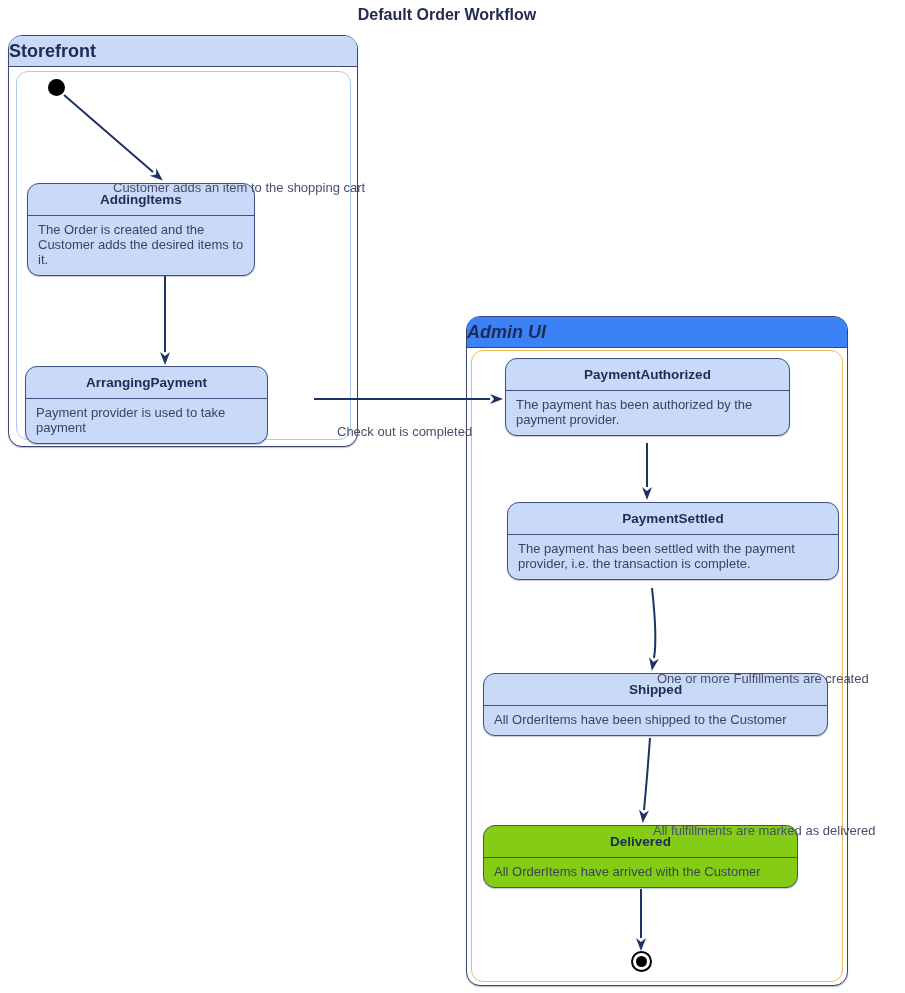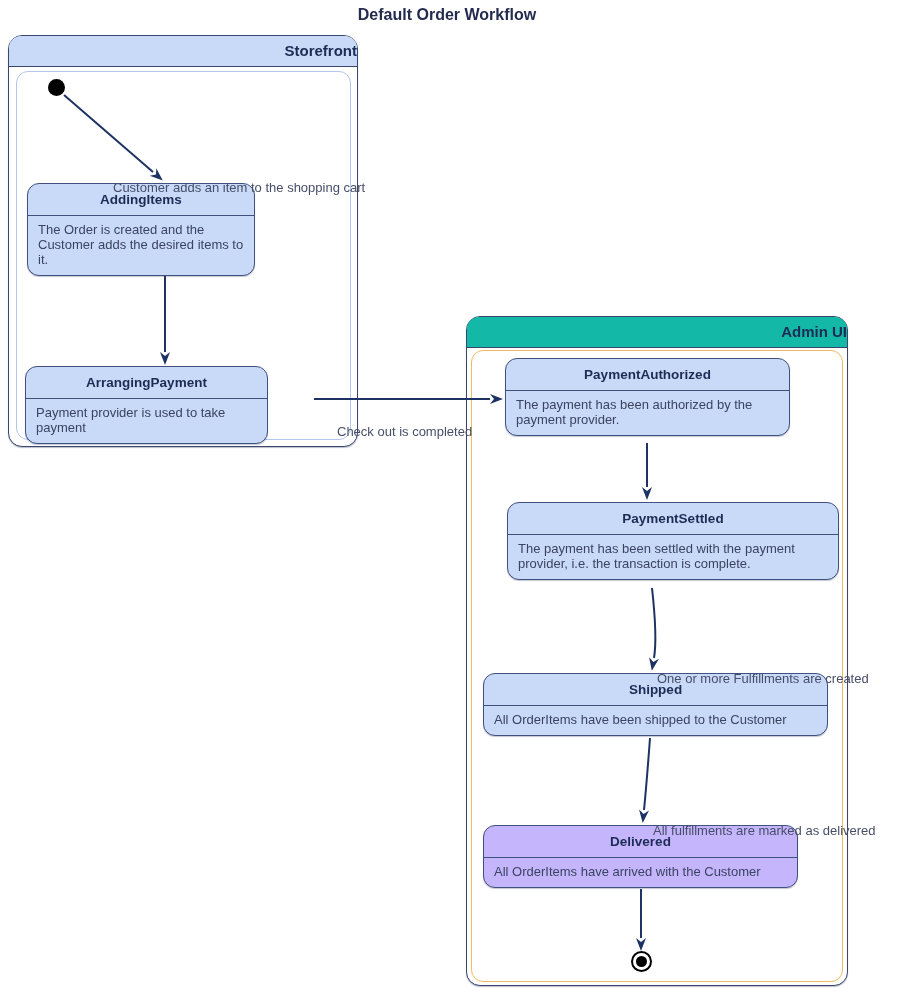--- a/index.html
+++ b/index.html
@@ -11,39 +11,39 @@
     position:absolute; left:0; top:6px; width:894px; text-align:center;
     font-size:16px; font-weight:600; color:#232b4e; z-index:5;
   }
   
   .container {
     position:absolute; box-sizing:border-box; background:#ffffff;
     border:1.5px solid #3a466b; border-radius:14px; z-index:1;
     box-shadow:0 1px 1px rgba(58,70,107,0.35);
   }
   .container-header {
-    box-sizing:border-box; height:31px; line-height:30px; text-align:right;
-    font-size:15px; font-weight:bold; color:#1d2b55;
+    box-sizing:border-box; height:31px; line-height:30px; text-align:left;
+    font-size:18px; font-weight:bold; color:#1d2b55;
     border-bottom:1.5px solid #3a466b; border-radius:12px 12px 0 0;
   }
   .container-header.blue   { background:#c9daf8; }
-  .container-header.orange { background:#14b8a6; }
+  .container-header.orange { background:#3b82f6;font-style:italic; }
   .container-region {
     position:absolute; box-sizing:border-box; border-radius:12px;
     background:transparent; z-index:2;
   }
   .region-blue   { border:1px solid #b3c6ee; }
   .region-orange { border:1px solid #f0ba63; }
   
   .state {
     position:absolute; box-sizing:border-box; background:#c9daf8;
     border:1.5px solid #41517f; border-radius:12px; z-index:4;
     box-shadow:0 1px 1px rgba(58,70,107,0.3);
   }
-  .state.green { background:#c4b5fd; }
+  .state.green { background:#84cc16; }
   .state-title {
     height:31px; line-height:31px; text-align:center;
     font-size:13.5px; font-weight:bold; color:#1d2b55;
     border-bottom:1px solid #41517f;
   }
   .state-body {
     padding:6px 10px 8px; font-size:13px; line-height:15px; color:#3a445f;
   }
   
   .edges { position:absolute; left:0; top:0; z-index:3; }

